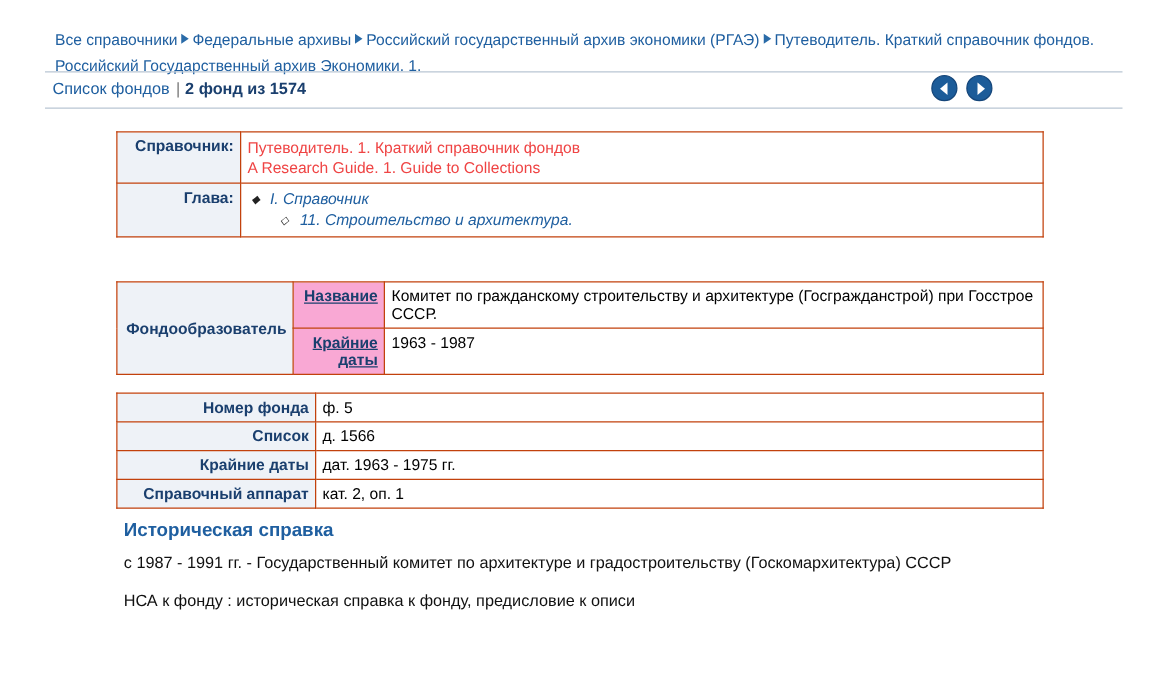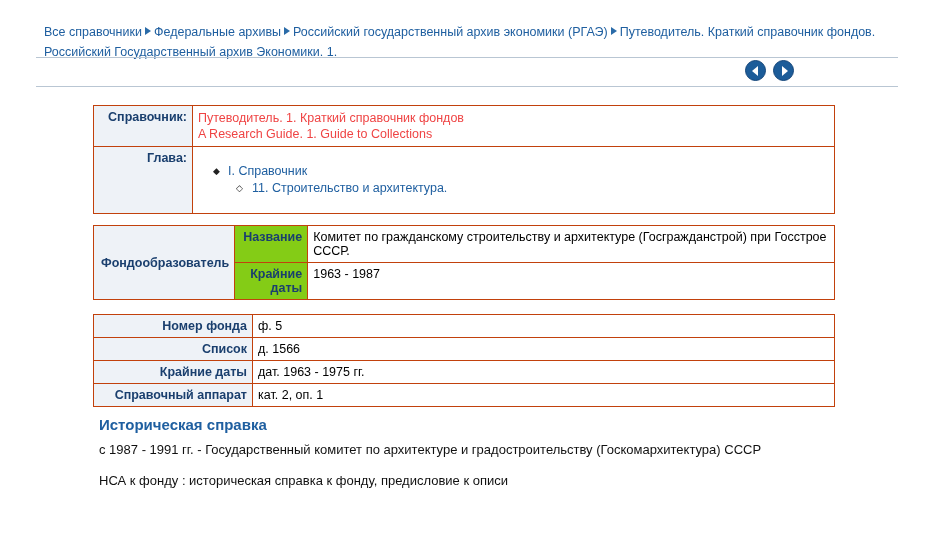--- a/index.html
+++ b/index.html
@@ -146,21 +146,21 @@
     top: 105px;
     width: 742px;
   }
   .tbl-spravochnik td.lbl { width: 88px; }
   .tbl-spravochnik .val-link {
     color: #ef4444;
     cursor: pointer;
     display: block;
     line-height: 16px;
   }
-  .chapter-list { margin: 12px; padding: 0; list-style: none; }
+  .chapter-list { margin: 0; padding: 0; list-style: none; font-style: italic; }
   .chapter-list li {
     line-height: 17px;
     padding-left: 18px;
     position: relative;
     color: #1f5fa0;
     cursor: pointer;
   }
   .chapter-list li.lvl1::before {
     content: "\25C6";
     position: absolute;
@@ -191,26 +191,27 @@
   .tbl-creator td.name-cell {
     background: #eef2f7;
     color: #1a3f6e;
     font-weight: bold;
     vertical-align: middle;
     text-align: left;
     width: 122px;
     padding-left: 7px;
   }
   .tbl-creator td.sub-lbl {
-    background: #84cc16;
+    background: #f9a8d4;
     color: #1a3f6e;
     font-weight: bold;
     text-align: right;
     width: 62px;
     white-space: normal;
+    text-decoration: underline;
   }
   .tbl-creator td.sub-val { background: #ffffff; }
 
   
   .tbl-fond {
     position: absolute;
     left: 93px;
     top: 314px;
     width: 742px;
   }
@@ -242,20 +243,23 @@
 <body>
 
 <div class="page">
 
   <div class="breadcrumb">
     <span class="crumb">Все справочники</span><span class="crumb-sep"><span class="tri"></span></span><span class="crumb">Федеральные архивы</span><span class="crumb-sep"><span class="tri"></span></span><span class="crumb">Российский государственный архив экономики (РГАЭ)</span><span class="crumb-sep"><span class="tri"></span></span><span class="crumb last">Путеводитель. Краткий справочник фондов. Российский Государственный архив Экономики. 1.</span>
   </div>
 
   <div class="hr-top"></div>
 
+  <div class="subhead">
+    <span class="link">Список фондов</span><span class="divider">|</span><span class="counter">2 фонд из 1574</span>
+  </div>
 
   <div class="nav-arrows">
     <div class="arrow-btn arrow-prev">
       <span class="glyph"></span>
     </div>
     <div class="arrow-btn arrow-next">
       <span class="glyph"></span>
     </div>
   </div>
 

